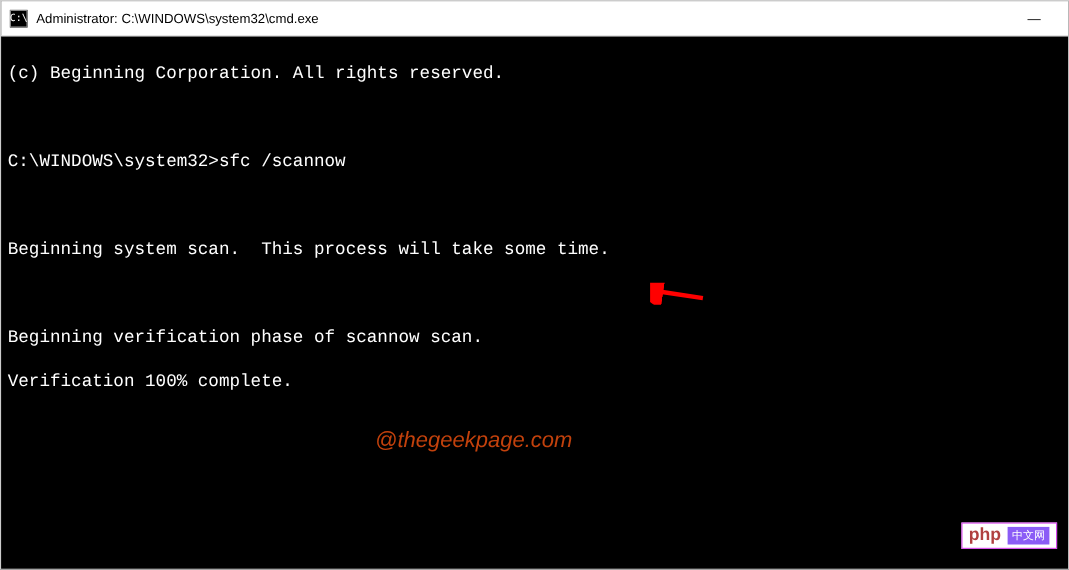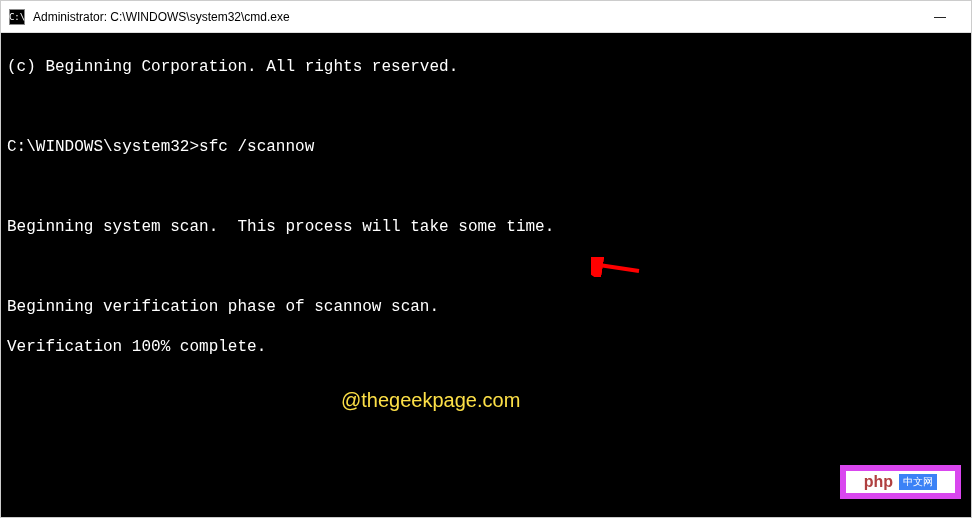--- a/index.html
+++ b/index.html
@@ -68,44 +68,45 @@
       position: absolute;
       left: 590px;
       top: 256px;
       width: 50px;
       height: 20px;
     }
     .watermark {
       position: absolute;
       left: 340px;
       top: 388px;
-      color: #fde047;
+      color: #c2410c;
       font-family: Arial, sans-serif;
       font-size: 20px;
       pointer-events: none;
+      font-style: italic;
     }
     .badge {
       position: absolute;
       right: 10px;
       bottom: 18px;
       background: #fff;
-      border: 6px solid #d946ef;
-      padding: 2px 18px;
+      border: 1px solid #d946ef;
+      padding: 2px 6px;
       display: flex;
       align-items: center;
       gap: 6px;
       font-family: Arial, sans-serif;
     }
     .badge-text {
       color: #b04040;
       font-weight: bold;
       font-size: 16px;
     }
     .badge-cn {
-      background: #3b82f6;
+      background: #8b5cf6;
       color: #fff;
       font-size: 10px;
       padding: 1px 4px;
     }
     .line {
       min-height: 20px;
     }
   </style>
 </head>
 <body>

